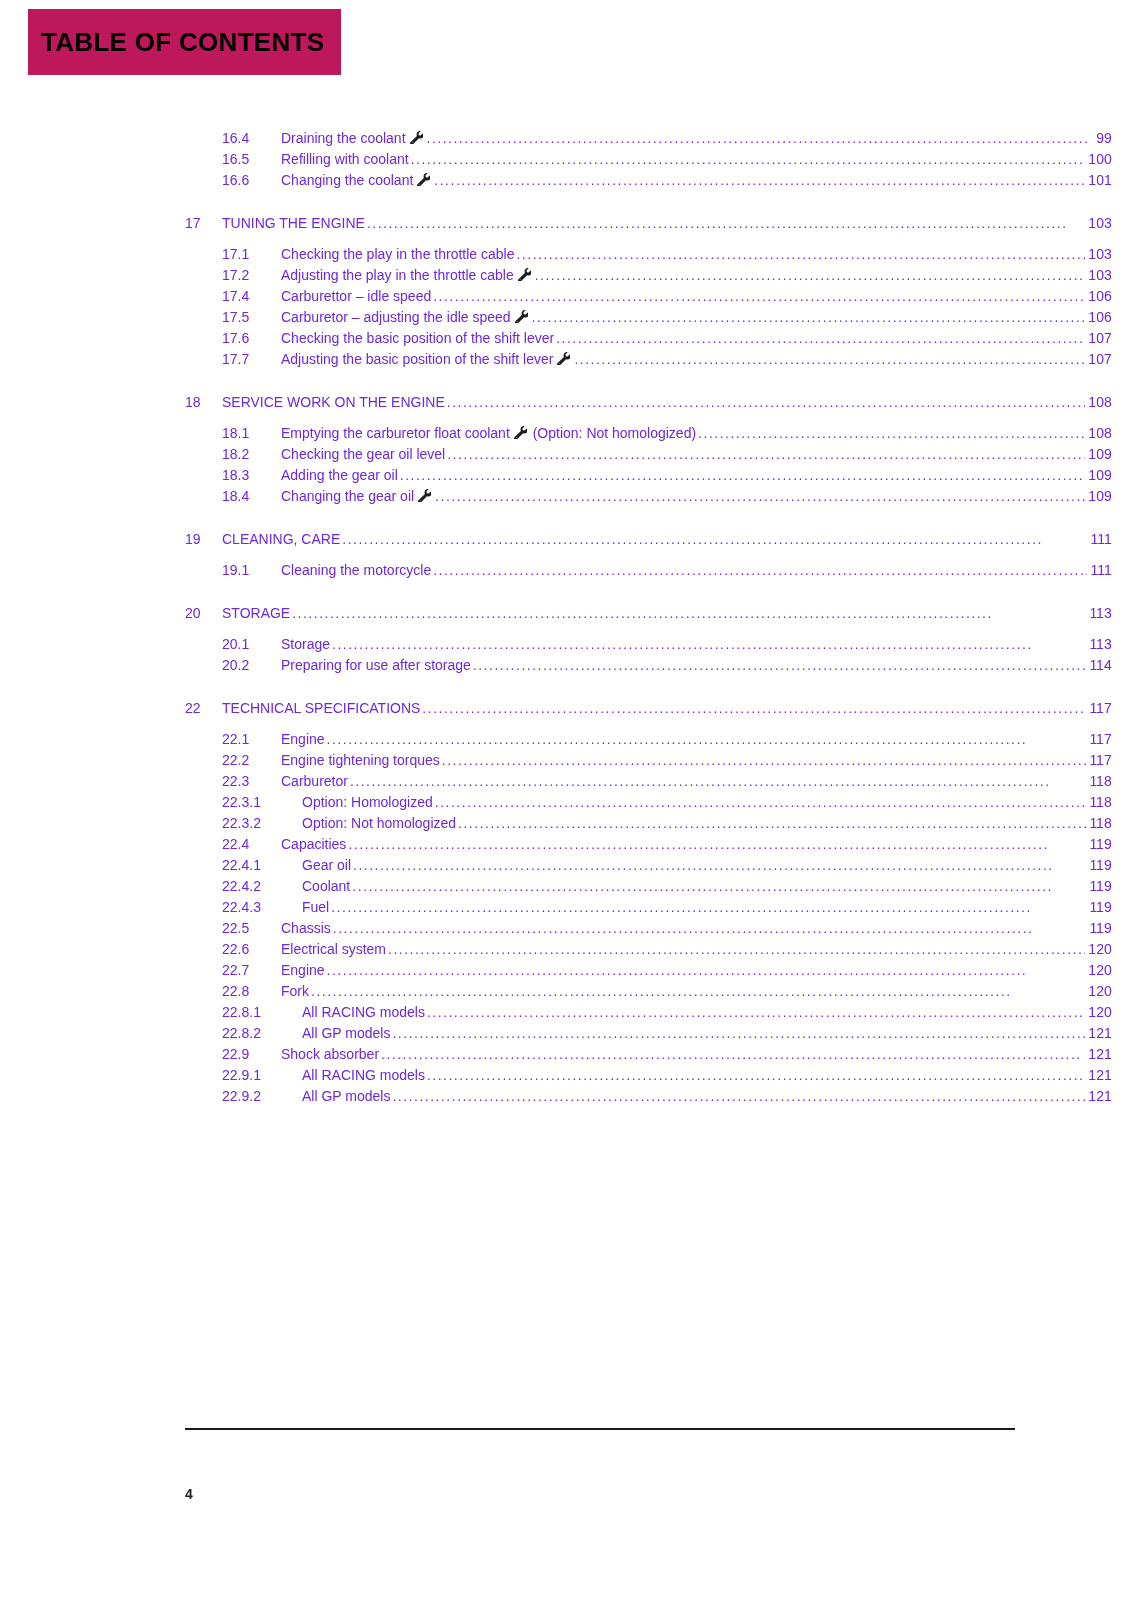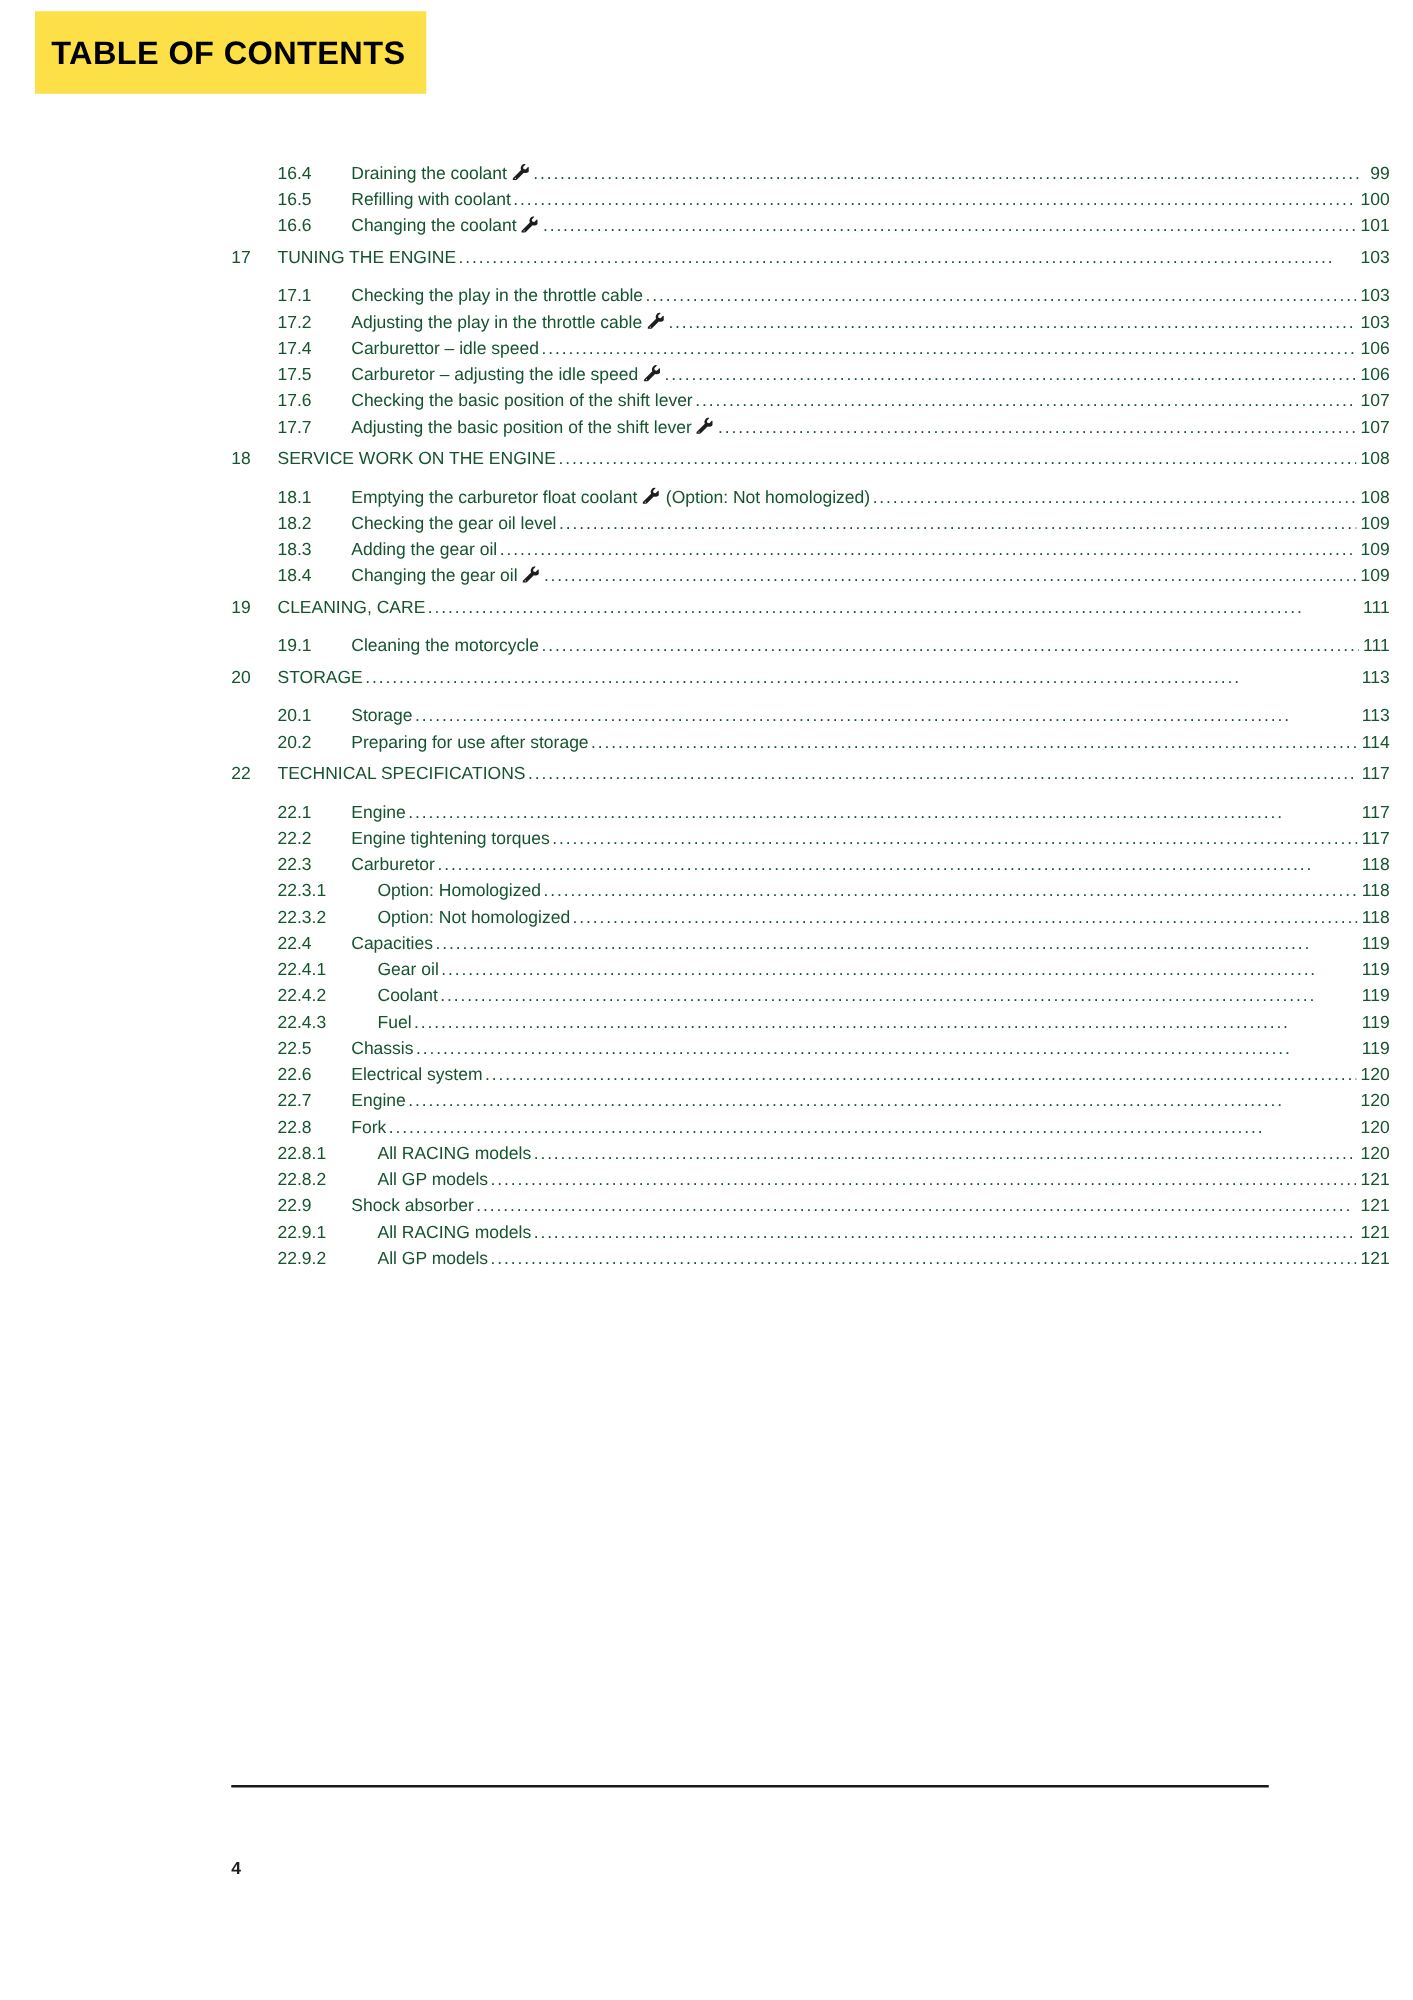--- a/index.html
+++ b/index.html
@@ -7,45 +7,45 @@
     width:1130px;height:1600px;background:#ffffff;position:relative;overflow:hidden;
     font-family:"Liberation Sans","DejaVu Sans",sans-serif;color:#1e1e1e;
   }
   
   .header-box{position:absolute;left:28px;top:9px;width:313px;height:66px;background:#a6a6a6;display:flex;align-items:center}
   .header-title{margin:0;font-size:26px;font-weight:700;color:#000;padding-left:13px;letter-spacing:.3px}
   
   .toc{position:absolute;left:185px;top:128px;width:832px;display:flex;gap:32px}
   .col{display:flex;flex-direction:column}
   .col-left{flex:0 0 400px}
-  .row{display:flex;align-items:flex-start;font-size:14px;line-height:21px;color:#14532d}
+  .row{display:flex;align-items:flex-start;font-size:14px;line-height:21px;color:#6d28d9}
   .num{flex:0 0 auto}
   .lvl-chapter .num{width:37px}
   .lvl-section{padding-left:37px}
   .lvl-section .num{width:59px}
   .lvl-subsection{padding-left:37px}
   .lvl-subsection .num{width:80px}
-  .lvl-chapter{margin-top:4px;margin-bottom:10px}
+  .lvl-chapter{margin-top:22px;margin-bottom:10px}
   .col > .row:first-child{margin-top:0}
   .txt{flex:0 1 auto}
   .dots{flex:1 0 12px;overflow:hidden;white-space:nowrap;align-self:flex-end;margin:0 3px 0 2px}
   .dots::after{
     content:"..................................................................................................................................";
     letter-spacing:1.5px;
   }
   .page{flex:0 0 auto;min-width:22px;text-align:right;align-self:flex-end}
   .wrench{width:13px;height:13px;display:inline-block;vertical-align:-1px;margin:0 2px 0 4px;fill:#1e1e1e}
   
   .rule{position:absolute;left:185px;top:1428px;width:830px;height:2px;background:#1a1a1a}
   .footer-page{position:absolute;left:185px;top:1486px;font-size:14px;font-weight:700;color:#1e1e1e}
 </style>
 </head>
 <body>
 
-<div class="header-box" style="background: #fde047;">
+<div class="header-box" style="background: #be185d;">
   <h1 class="header-title">TABLE OF CONTENTS</h1>
 </div>
 
 <div class="toc">
   <div class="col col-left">
       <div class="row lvl-section">
         <span class="num">16.4</span>
         <span class="txt"><span class="t1">Draining the coolant</span><svg class="wrench" viewBox="0 0 512 512" aria-hidden="true">
             <path d="M507.73 109.1c-2.24-9.03-13.54-12.09-20.12-5.51l-74.36 74.36-67.88-11.31-11.31-67.88 74.36-74.36c6.62-6.62 3.43-17.9-5.66-20.16C386.74-11.3 334.05 5.81 296.07 43.8c-40.57 40.57-49.36 100.78-26.35 149.86L18.27 445.12c-24.36 24.36-24.36 63.88 0 88.24 24.36 24.36 63.88 24.36 88.24 0l251.46-251.45c49.08 23.01 109.29 14.22 149.86-26.35 38-38 55.1-90.69 49.9-146.46zM88.08 476.93c-10.62 0-19.23-8.61-19.23-19.23 0-10.63 8.61-19.23 19.23-19.23 10.62 0 19.23 8.61 19.23 19.23 0 10.62-8.61 19.23-19.23 19.23z"></path>
           </svg></span>

